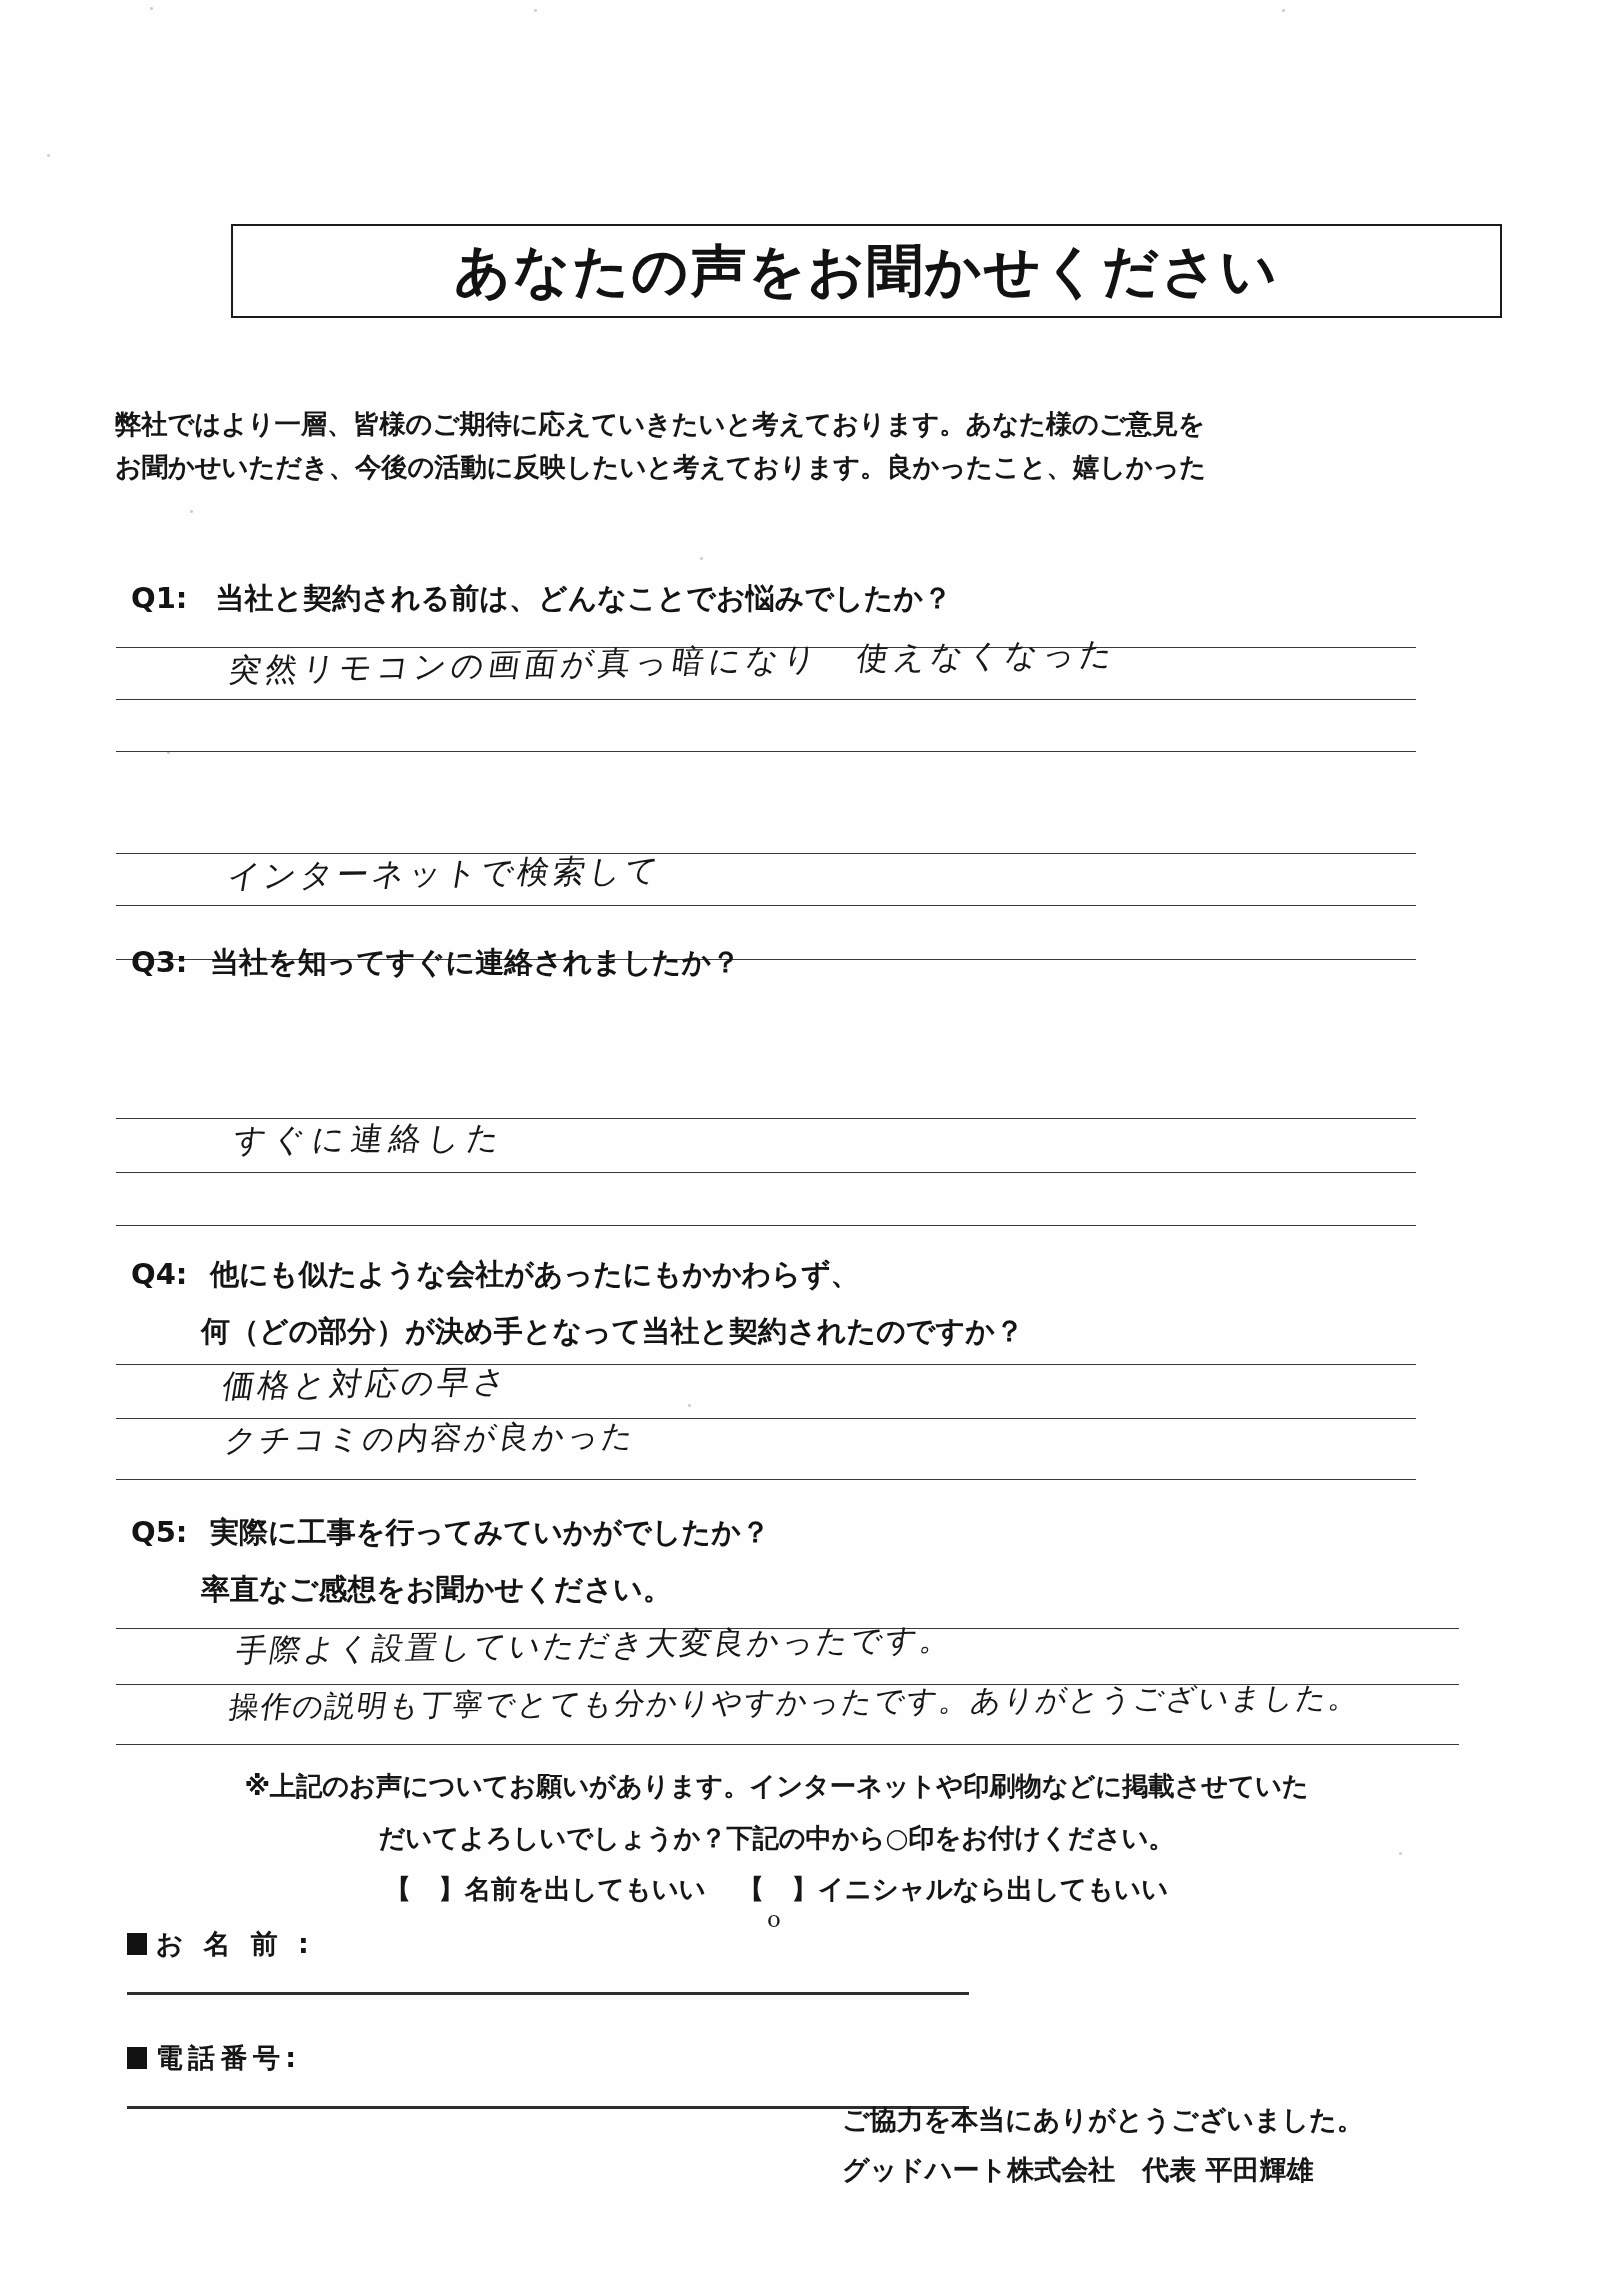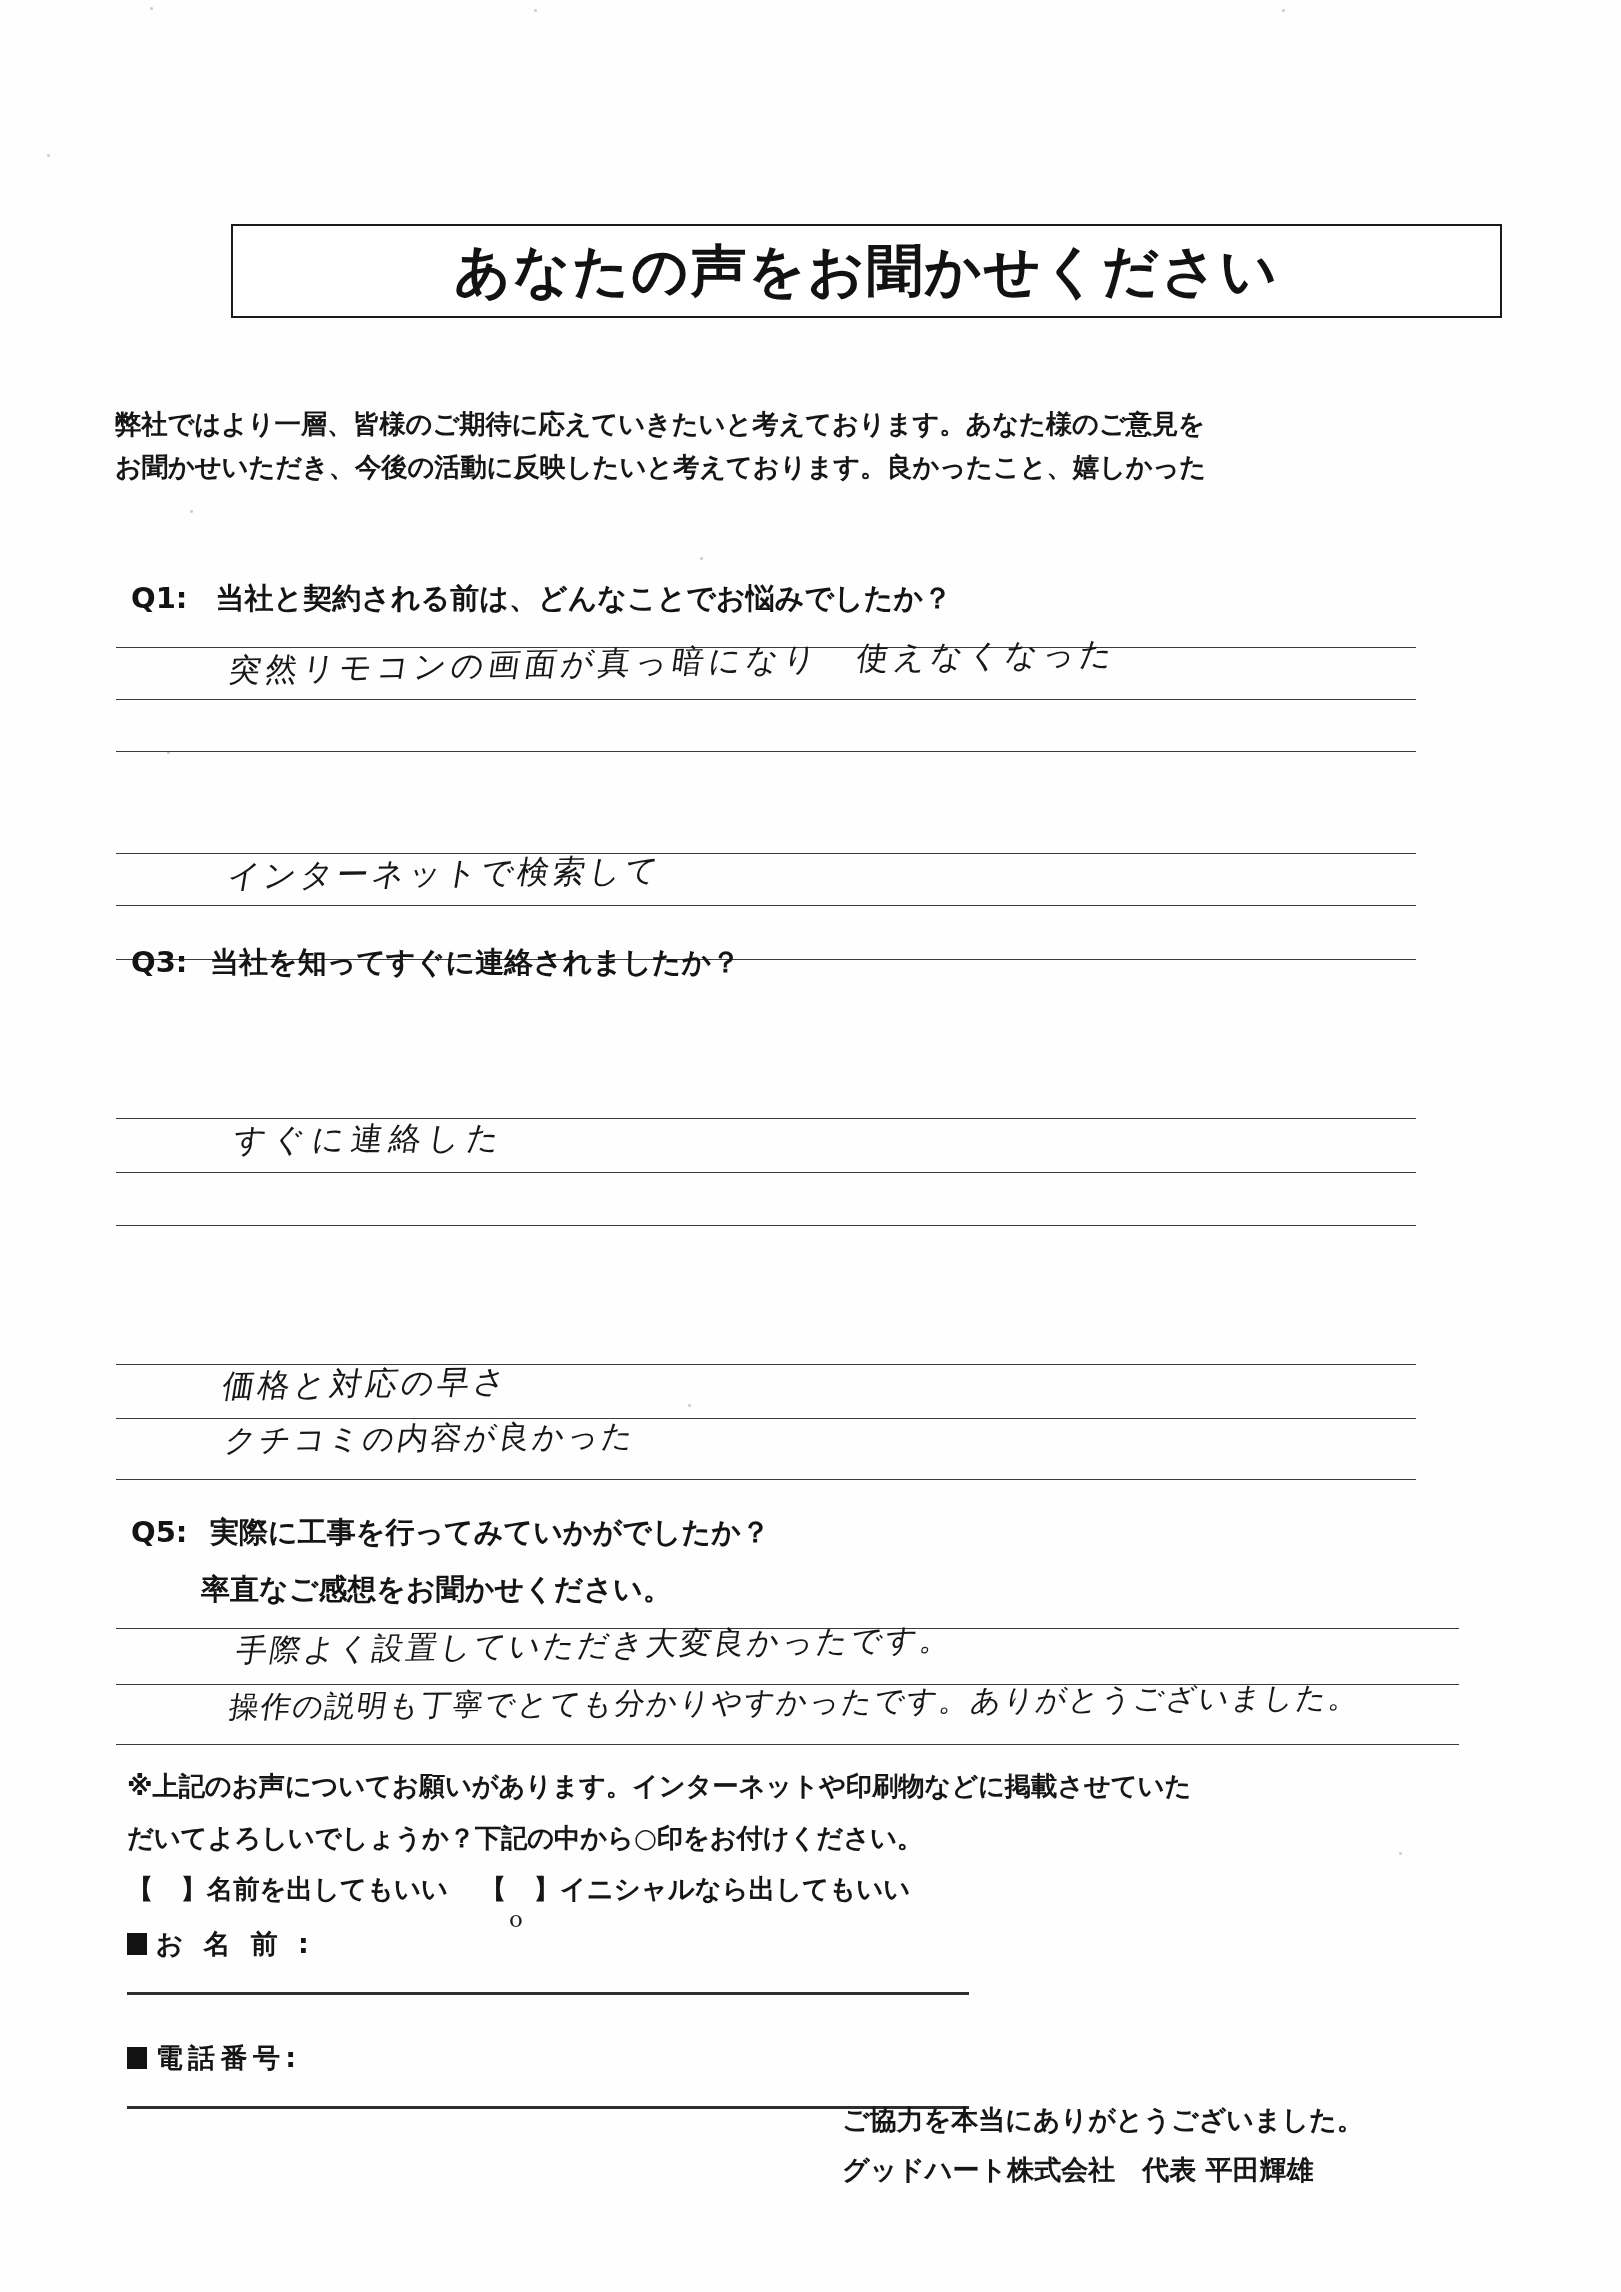--- a/index.html
+++ b/index.html
@@ -91,21 +91,21 @@
   .hand {
     position: absolute;
     font-family: "DejaVu Serif", "Liberation Serif", serif;
     color: #171717;
     white-space: nowrap;
     transform-origin: left bottom;
     font-weight: 400;
   }
 
   
-  #notice { position: absolute; left: 127px; top: 1766px; width: 1299px; }
+  #notice { position: absolute; left: 127px; top: 1766px; width: 1299px; text-align: center; }
   #notice p {
     margin: 0 0 12.5px 0;
     font-size: 26.4px;
     font-weight: 700;
     line-height: 39px;
     letter-spacing: -0.2px;
     color: #161616;
     white-space: nowrap;
   }
   #consent-row {
@@ -211,20 +211,27 @@
       <span style="display:inline-block;width:12.5px;"></span><span>当社を知ってすぐに連絡されましたか？</span>
     </p>
   </div>
   <div class="rules" style="left:116px; top:1118px; width:1300px; height:107px;">
     <div class="rule" style="top:0px;   width:1300px;"></div>
     <div class="rule" style="top:54px;  width:1300px;"></div>
     <div class="rule" style="top:107px; width:1300px;"></div>
   </div>
   <div class="hand" style="left:231px; top:1119px; font-size:32px; letter-spacing:6.3px; transform:rotate(-0.6deg) skewX(-8deg);">すぐに連絡した</div>
 
+  <div class="q-block" style="top:1238px;">
+    <p class="q-line">
+      <span class="q-label">Q4:</span>
+      <span style="display:inline-block;width:12.5px;"></span><span>他にも似たような会社があったにもかかわらず、</span>
+    </p>
+    <p class="q-line indent">何（どの部分）が決め手となって当社と契約されたのですか？</p>
+  </div>
   <div class="rules" style="left:116px; top:1364px; width:1300px; height:125px;">
     <div class="rule" style="top:0px;   width:1300px;"></div>
     <div class="rule" style="top:54px;  width:1300px;"></div>
     <div class="rule" style="top:115px; width:1300px;"></div>
   </div>
   <div class="hand" style="left:219px; top:1365px; font-size:32px; letter-spacing:3.6px; transform:rotate(-1deg) skewX(-10deg);">価格と対応の早さ</div>
   <div class="hand" style="left:222px; top:1420px; font-size:31px; letter-spacing:2.7px; transform:rotate(-0.7deg) skewX(-9deg);">クチコミの内容が良かった</div>
 
   <div class="q-block" style="top:1496px;">
     <p class="q-line">

